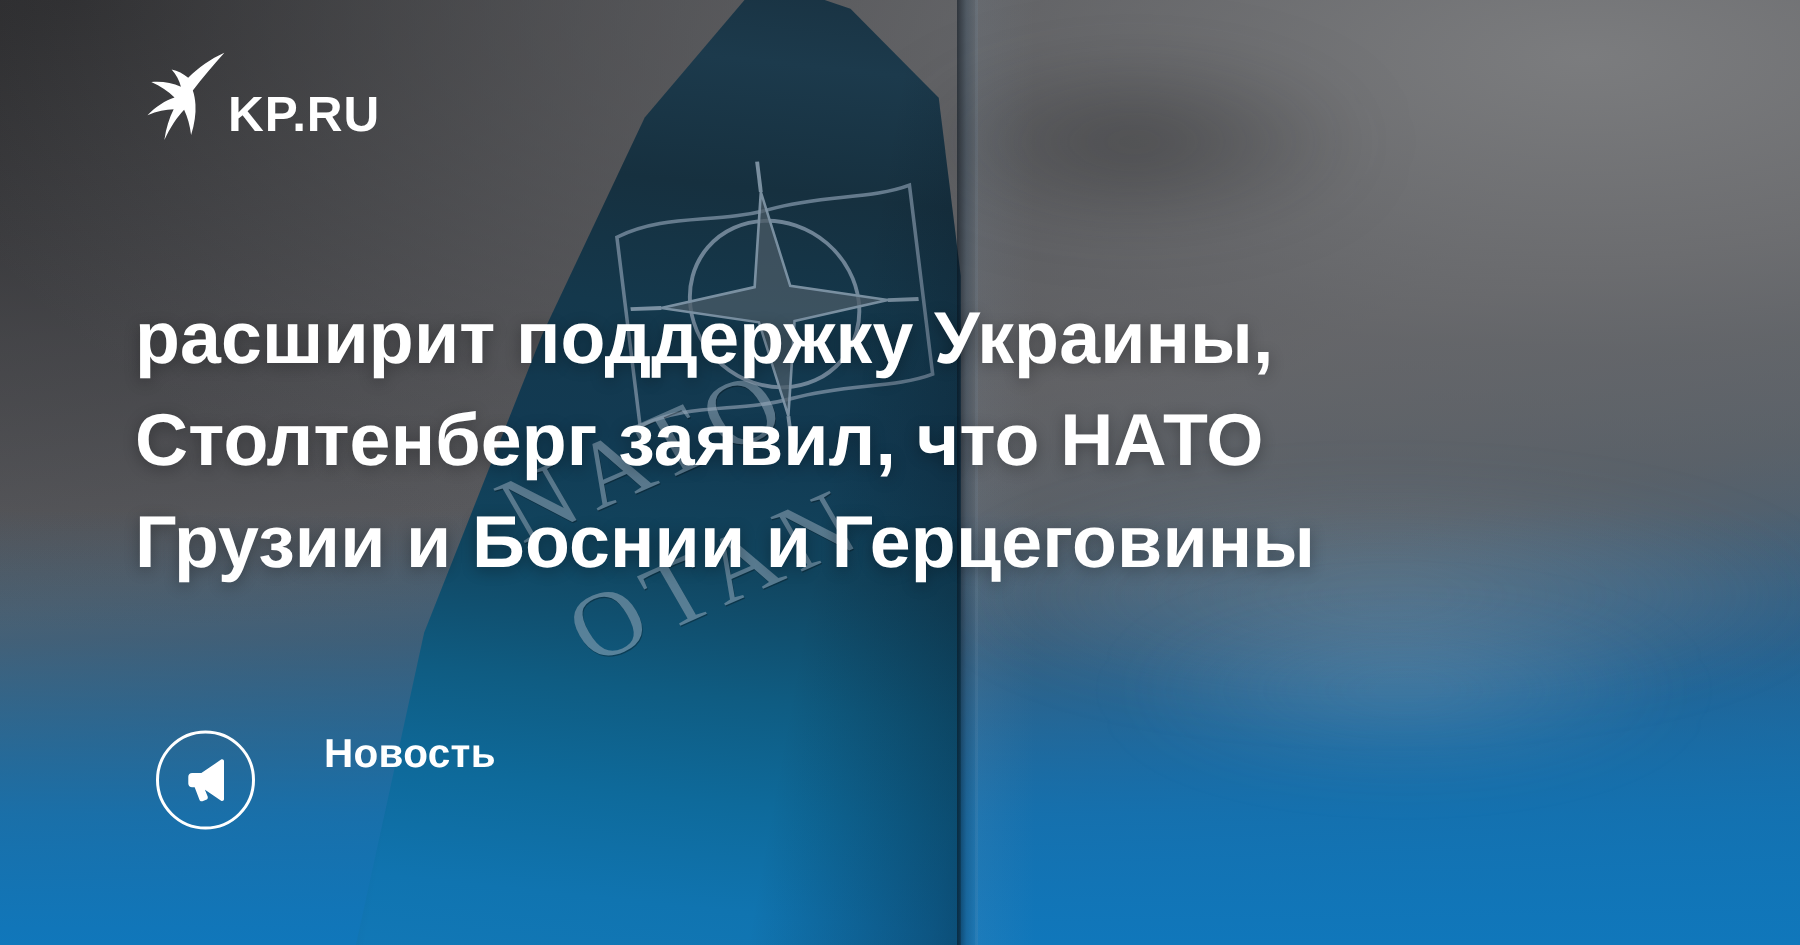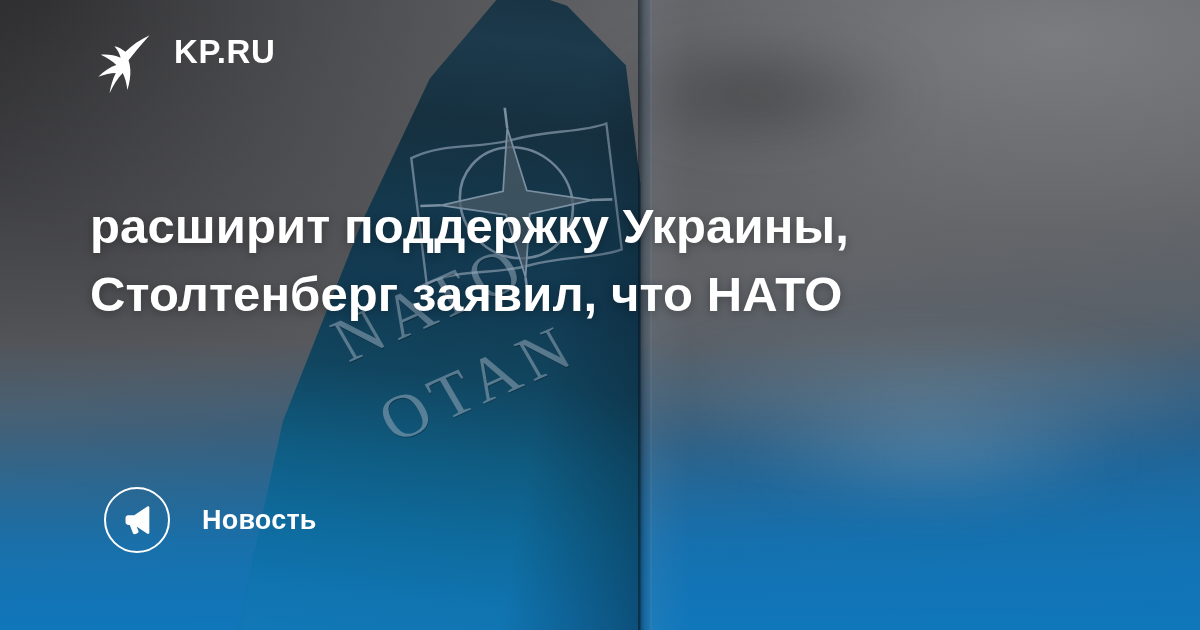--- a/index.html
+++ b/index.html
@@ -121,21 +121,21 @@
     color:#93a7b8; line-height:1.45;
     text-shadow:0 1px 0 rgba(0,0,0,.5);
   }
 
   
   .content { position:absolute; inset:0; }
 
   
   .brand {
     position:absolute; left:90px; top:33px;
-    display:flex; align-items:flex-start; gap:22px;
+    display:flex; align-items:flex-end; 
   }
   .brand-mark { width:62px; height:62px; display:block; }
   .brand-mark svg { width:100%; height:100%; display:block; }
   .brand-name {
     color:#ffffff;
     font-size:33px; font-weight:700;
     letter-spacing:.6px;
   }
 
   
@@ -147,21 +147,21 @@
     font-weight:600;
     line-height:68px;
     letter-spacing:.1px;
     text-shadow:0 2px 10px rgba(0,0,0,.30);
   }
   .headline .hl-line { display:block; white-space:nowrap; }
 
   
   .rubric {
     position:absolute; left:104px; top:487px;
-    display:flex; align-items:center; gap:32px;
+    display:flex; gap:46px;
   }
   .rubric-circle {
     width:66px; height:66px; border-radius:50%;
     border:2px solid #ffffff;
     display:flex; align-items:center; justify-content:center;
     flex:0 0 auto;
   }
   .rubric-circle svg { width:34px; height:34px; display:block; }
   .rubric-label {
     color:#ffffff;
@@ -221,20 +221,21 @@
         <svg viewBox="0 0 64 64" aria-hidden="true">
           <path fill="#ffffff" d="M61.5 2.2 C52 6.5 43.6 12.4 36.6 19.4 C33.2 16.6 29.4 14.6 25.2 13.7 C28.4 17.4 30.6 21.4 31.6 25.6 C25.4 22.9 18.6 21.8 11.2 22.4 C17.6 25.2 22.9 28.8 27.2 33.1 C20.8 35.2 14.6 39.2 8.6 45.2 C15.2 42.6 21.2 41.2 26.6 41.2 C23.6 47.2 21.4 54.2 20.2 62.2 C24.2 53.6 28.8 46.6 33.8 41.4 C36.2 46.4 37.8 52.2 38.6 58.8 C41 51.2 42 44.2 41.6 37.8 C41.4 34.4 40.8 31.2 39.8 28.2 C46.2 19.8 53.4 11.2 61.5 2.2 Z"></path>
         </svg>
       </span>
       <span class="brand-name">KP.RU</span>
     </div>
 
     <h1 class="headline">
       <span class="hl-line">расширит поддержку Украины,</span>
       <span class="hl-line">Столтенберг заявил, что НАТО</span>
+      <span class="hl-line">Грузии и Боснии и Герцеговины</span>
     </h1>
 
     <div class="rubric">
       <span class="rubric-circle">
         <svg viewBox="0 0 32 32" aria-hidden="true">
           <path fill="#ffffff" d="M25.8 3.2 L13.4 11.6 L7.6 11.6 C6.2 11.6 5.2 12.6 5.2 14 L5.2 18.2 C5.2 19.6 6.2 20.6 7.6 20.6 L9.2 20.6 L12.2 28.4 C12.5 29.2 13.3 29.6 14.1 29.3 L16.4 28.4 C17.3 28.1 17.7 27.1 17.3 26.2 L15.0 20.6 L13.4 20.6 L25.8 29.0 C26.6 29.5 27.6 29.0 27.6 28.1 L27.6 4.1 C27.6 3.2 26.6 2.7 25.8 3.2 Z"></path>
         </svg>
       </span>
       <span class="rubric-label">Новость</span>
     </div>

